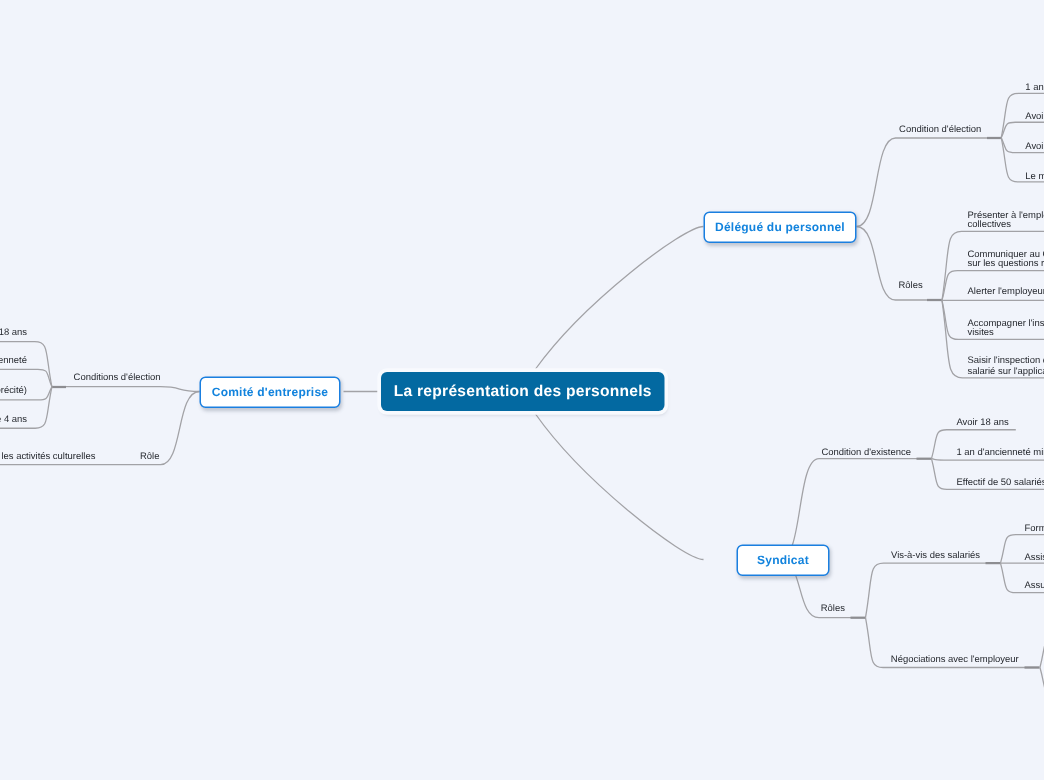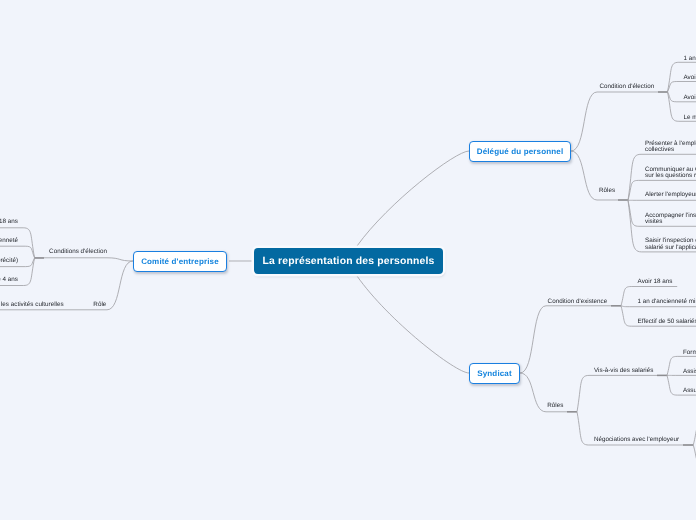--- a/index.html
+++ b/index.html
@@ -67,21 +67,21 @@
 </svg>
 <div class="node root" style="left:254px;top:248px;width:189px;height:26px">
       <span>La représentation des personnels</span>
     </div>
 <div class="node lvl1" style="left:133px;top:251px;width:94px;height:21px">
       <span>Comité d'entreprise</span>
     </div>
 <div class="node lvl1" style="left:469px;top:141px;width:102px;height:21px">
       <span>Délégué du personnel</span>
     </div>
-<div class="node lvl1" style="left:469px;top:363px;width:51px;height:21px">
+<div class="node lvl1" style="left:491px;top:363px;width:62px;height:21px">
       <span>Syndicat</span>
     </div>
 <div class="lbl r" style="right:589px;top:249.2px"><span>Conditions d'élection</span></div>
 <div class="lbl r" style="right:589.7px;top:301.6px"><span>Rôle</span></div>
 <div class="lbl r" style="right:678px;top:219.10000000000002px"><span>Avoir 18 ans</span></div>
 <div class="lbl r" style="right:678px;top:237.5px"><span>1 an d'ancienneté</span></div>
 <div class="lbl r" style="right:678px;top:257.90000000000003px"><span>Être électeur (précité)</span></div>
 <div class="lbl r" style="right:678px;top:276.8px"><span>Mandat de 4 ans</span></div>
 <div class="lbl r" style="right:632.4px;top:301.8px"><span>Gérer les activités culturelles</span></div>
 <div class="lbl" style="left:599.4px;top:83.6px"><span>Condition d'élection</span></div>

